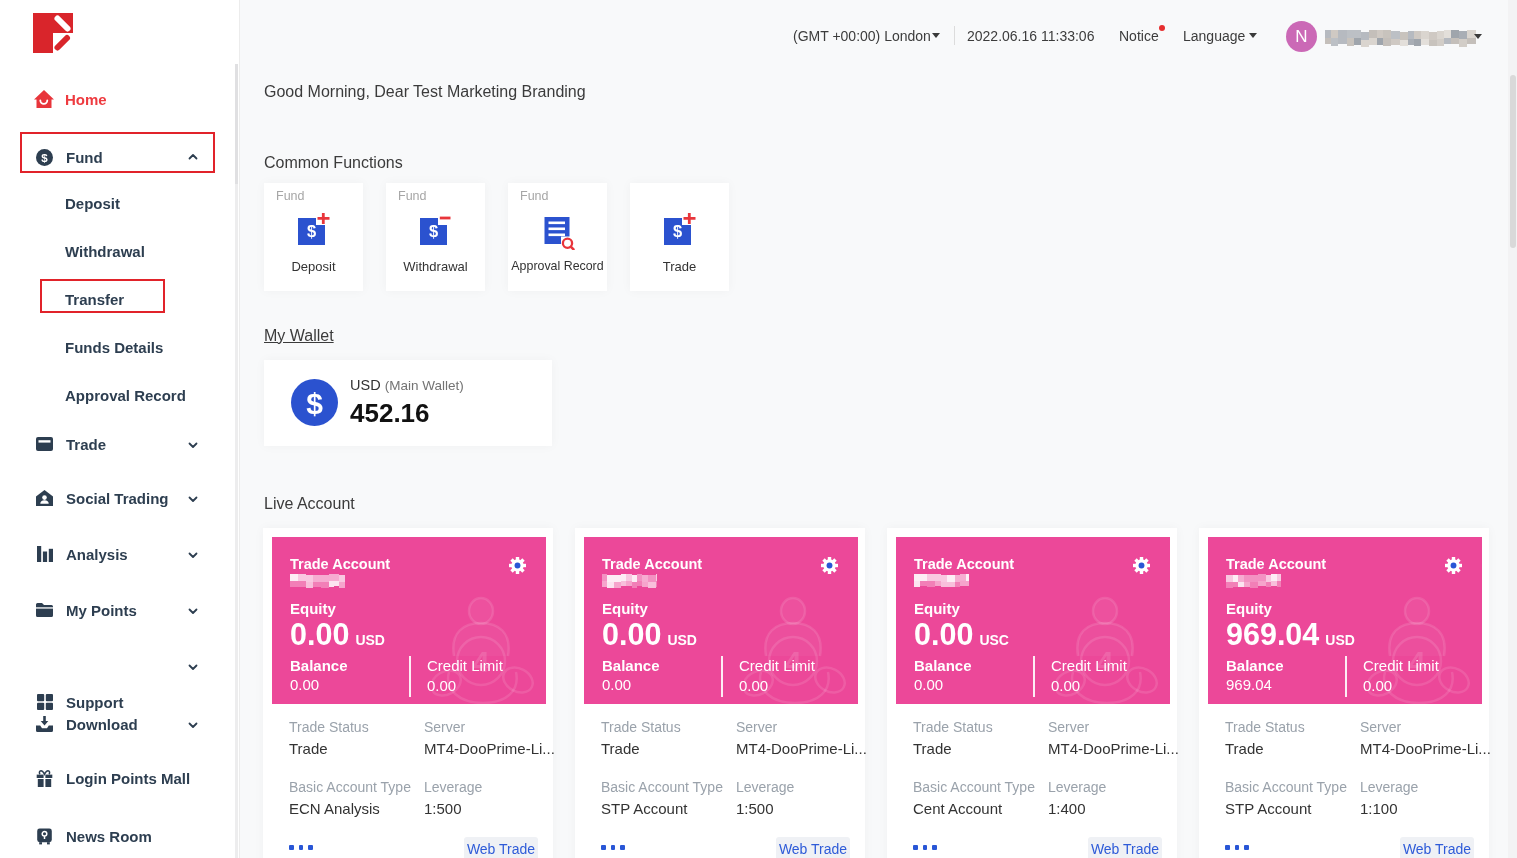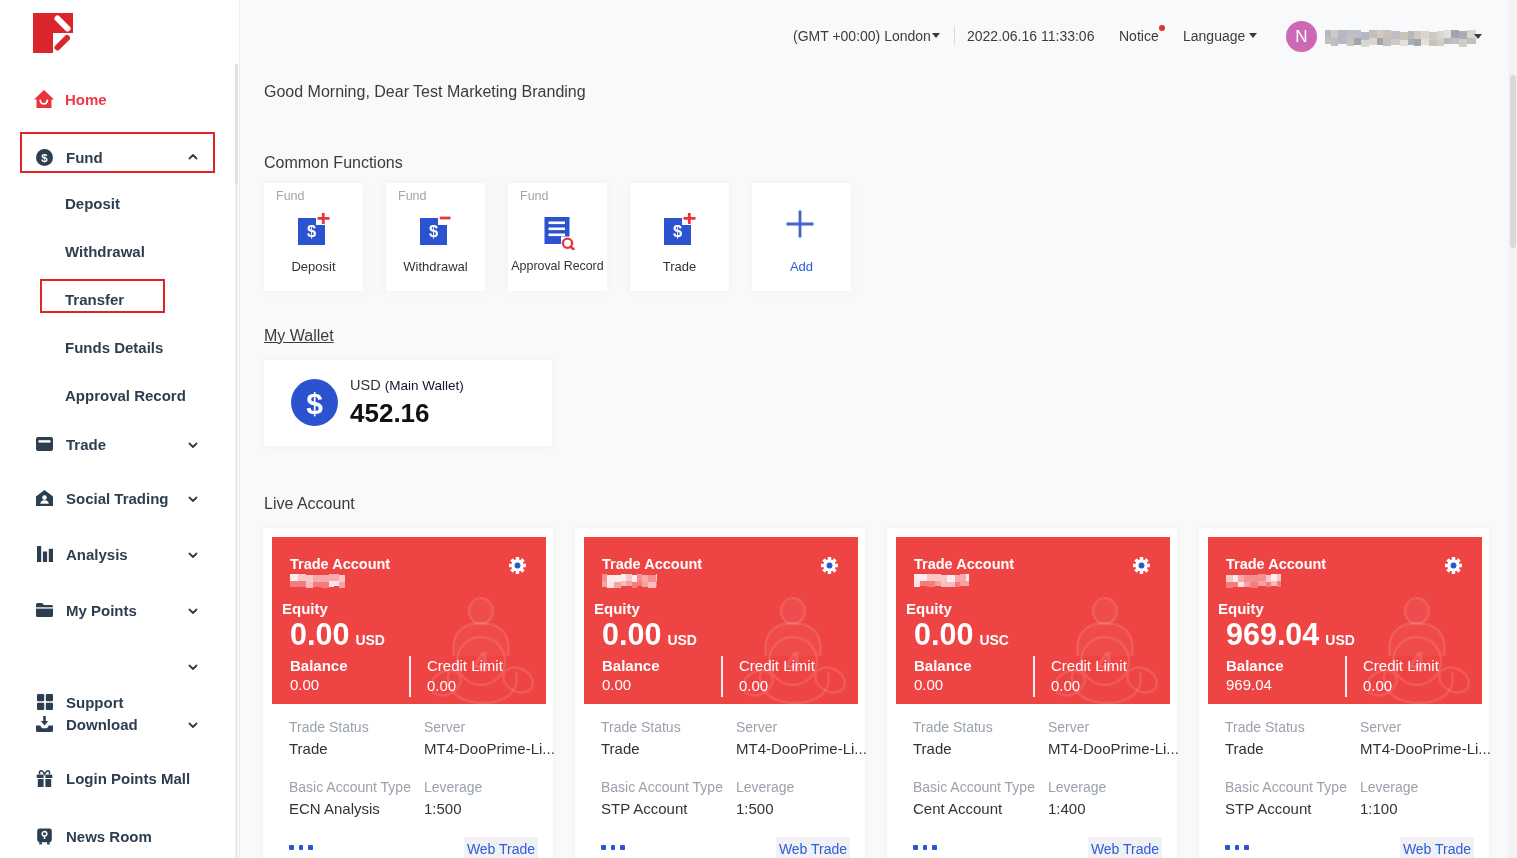--- a/index.html
+++ b/index.html
@@ -25,24 +25,24 @@
 
 .sect { position:absolute; left:264px; font-size:16px; color:#3b3b3b; }
 .fcard { position:absolute; top:183px; width:99px; height:108px; background:#fff; box-shadow:0 0 10px rgba(0,0,0,0.04); }
 .fcard .tag { position:absolute; left:12px; top:6px; font-size:12.5px; color:#a6a6a6; }
 .fcard .icn { position:absolute; left:31.5px; top:21px; }
 .fcard .cap { position:absolute; left:0; top:76px; width:99px; text-align:center; font-size:13px; color:#333; white-space:nowrap; }
 
 #wallet { position:absolute; left:264px; top:360px; width:288px; height:86px; background:#fff; box-shadow:0 0 10px rgba(0,0,0,0.04); }
 
 .acard { position:absolute; top:528px; width:290px; height:345px; background:#fff; box-shadow:0 0 10px rgba(0,0,0,0.04); }
-.ablue { position:absolute; left:9px; top:9px; width:274px; height:167px; background:#ef4444; overflow:hidden; }
+.ablue { position:absolute; left:9px; top:9px; width:274px; height:167px; background:#ec4899; overflow:hidden; }
 .ablue .t1 { position:absolute; left:18px; top:19px; font-size:14.5px; font-weight:700; color:#fff; }
 .ablue .gear { position:absolute; right:20px; top:20px; }
-.ablue .eq { position:absolute; left:10px; top:63px; font-size:15px; font-weight:700; color:#fff; }
+.ablue .eq { position:absolute; left:18px; top:63px; font-size:15px; font-weight:700; color:#fff; }
 .ablue .big { position:absolute; left:18px; top:80px; color:#fff; font-weight:700; font-size:30.5px; white-space:nowrap; }
 .ablue .big span { font-size:14px; font-weight:700; margin-left:6px; }
 .ablue .bl { position:absolute; left:18px; top:120px; font-size:15px; font-weight:700; color:#fff; }
 .ablue .blv { position:absolute; left:18px; top:139px; font-size:15px; color:#fff; }
 .ablue .cl { position:absolute; left:155px; top:120px; font-size:15px; font-weight:400; color:#fff; }
 .ablue .clv { position:absolute; left:155px; top:140px; font-size:15px; color:#fff; }
 .ablue .vdiv { position:absolute; left:137px; top:119px; width:1.5px; height:41px; background:rgba(255,255,255,0.9); }
 .ablue .wm { position:absolute; right:6px; top:55px; }
 .arow-l { position:absolute; font-size:14px; color:#9aa2ab; }
 .arow-v { position:absolute; font-size:15px; color:#333; white-space:nowrap; }
@@ -294,34 +294,28 @@
     <div class="cap" style="font-size:12.4px;">Approval Record</div>
   </div>
   <div class="fcard" style="left:630px;">
     <div class="icn"><svg width="36" height="42" viewBox="0 0 36 42">
           <path d="M2 14 H20 V21 H29 V41 H2 Z" fill="#2b52cf"></path>
           <text x="15.5" y="33" font-size="16.5" font-weight="bold" fill="#fff" text-anchor="middle" font-family="Liberation Sans">$</text>
           <path d="M27.3 8.9 V19.9 M21.5 14.4 H33.5" stroke="#e8353b" stroke-width="2.8"></path>
         </svg></div>
     <div class="cap">Trade</div>
   </div>
-  <div class="fcard" style="left:752px;">
-    <div class="icn" style="top:25px;"><svg width="32" height="32" viewBox="0 0 32 32">
-          <path d="M16 2.5 V29.5 M2.5 16 H29.5" stroke="#4263cf" stroke-width="2.8"></path>
-        </svg></div>
-    <div class="cap" style="color:#2e5bd8;">Add</div>
-  </div>
 
   <div class="sect" style="top:327px;text-decoration:underline;">My Wallet</div>
   <div id="wallet">
     <svg class="abs" style="left:26.5px; top:19px;" width="47" height="47" viewBox="0 0 47 47">
         <circle cx="23.5" cy="23.5" r="23.5" fill="#2b52cf"></circle>
         <text x="23.5" y="34.5" font-size="30" font-weight="bold" fill="#fff" text-anchor="middle" font-family="Liberation Sans">$</text>
       </svg>
-    <div class="abs" style="left:86px; top:17px; font-size:14.5px; color:#333;">USD <span style="color:#0f172a; font-size:13.5px;">(Main Wallet)</span></div>
+    <div class="abs" style="left:86px; top:17px; font-size:14.5px; color:#333;">USD <span style="color:#737373; font-size:13.5px;">(Main Wallet)</span></div>
     <div class="abs" style="left:86px; top:38px; font-size:26px; font-weight:700; color:#111;">452.16</div>
   </div>
 
   <div class="sect" style="top:495px;">Live Account</div>
 
   <div class="acard" style="left:263px;">
     <div class="ablue">
       <div class="t1">Trade Account</div>
       <div class="gear"><svg width="17" height="17" viewBox="0 0 19 19">
             <g fill="#fff">

